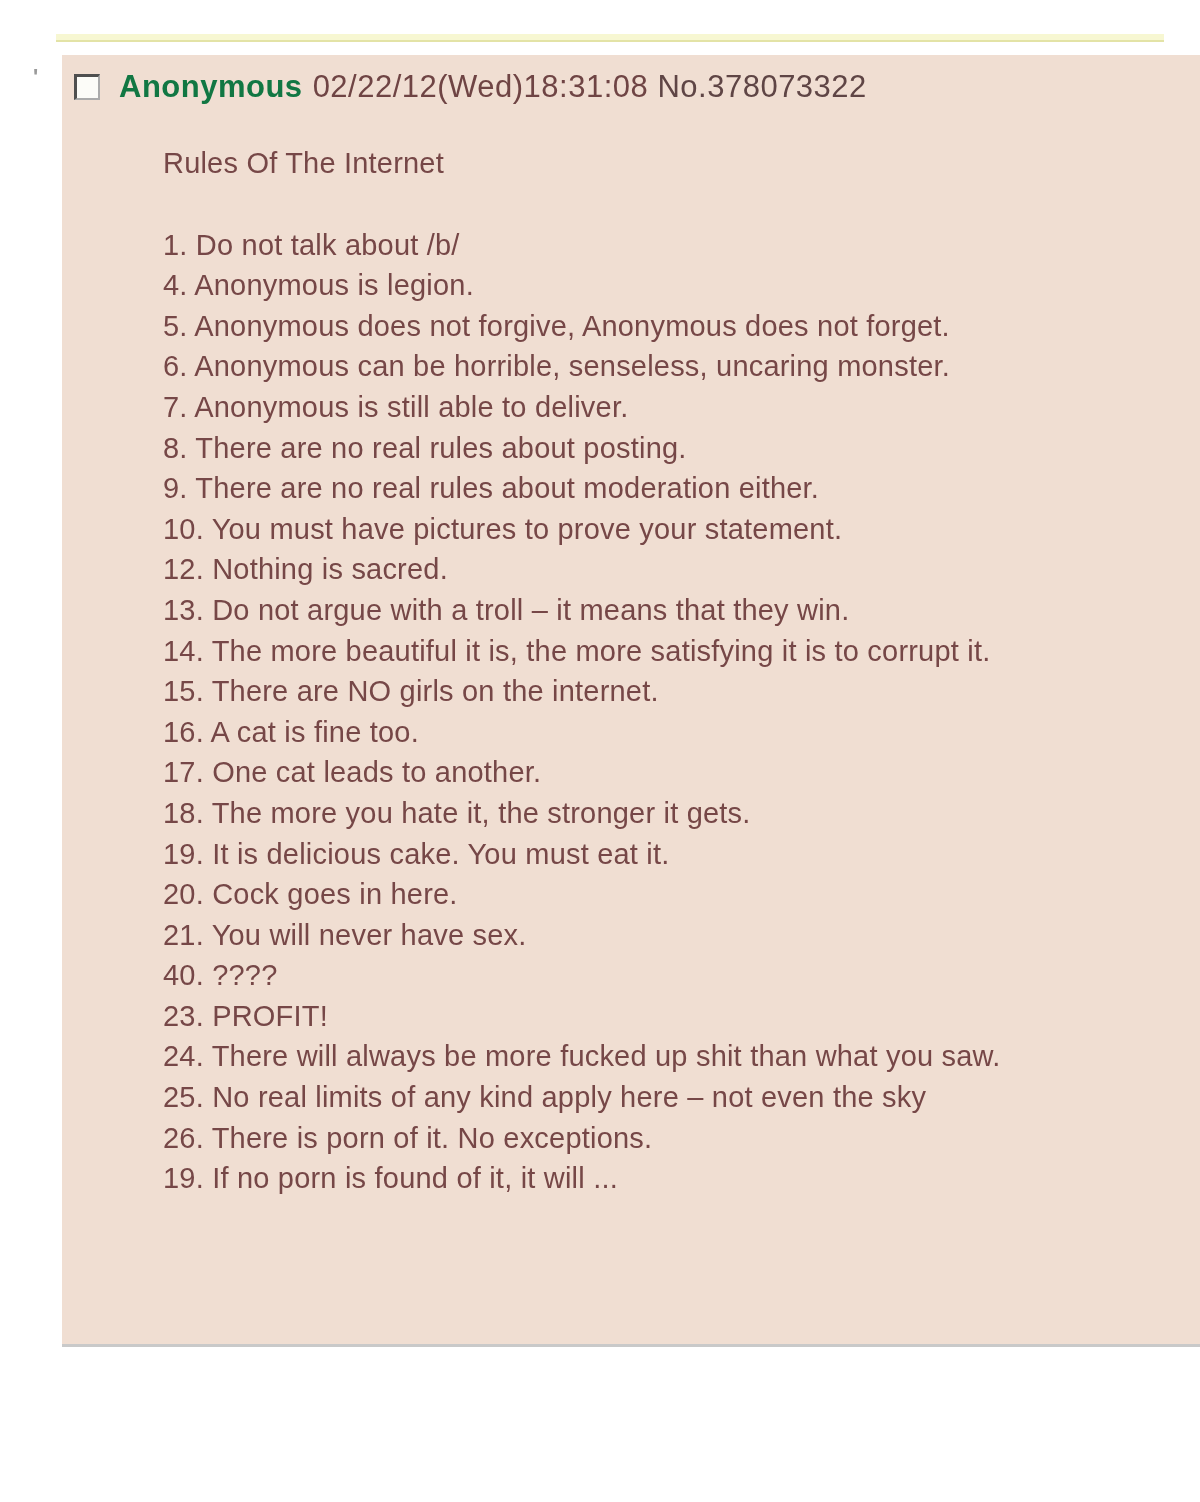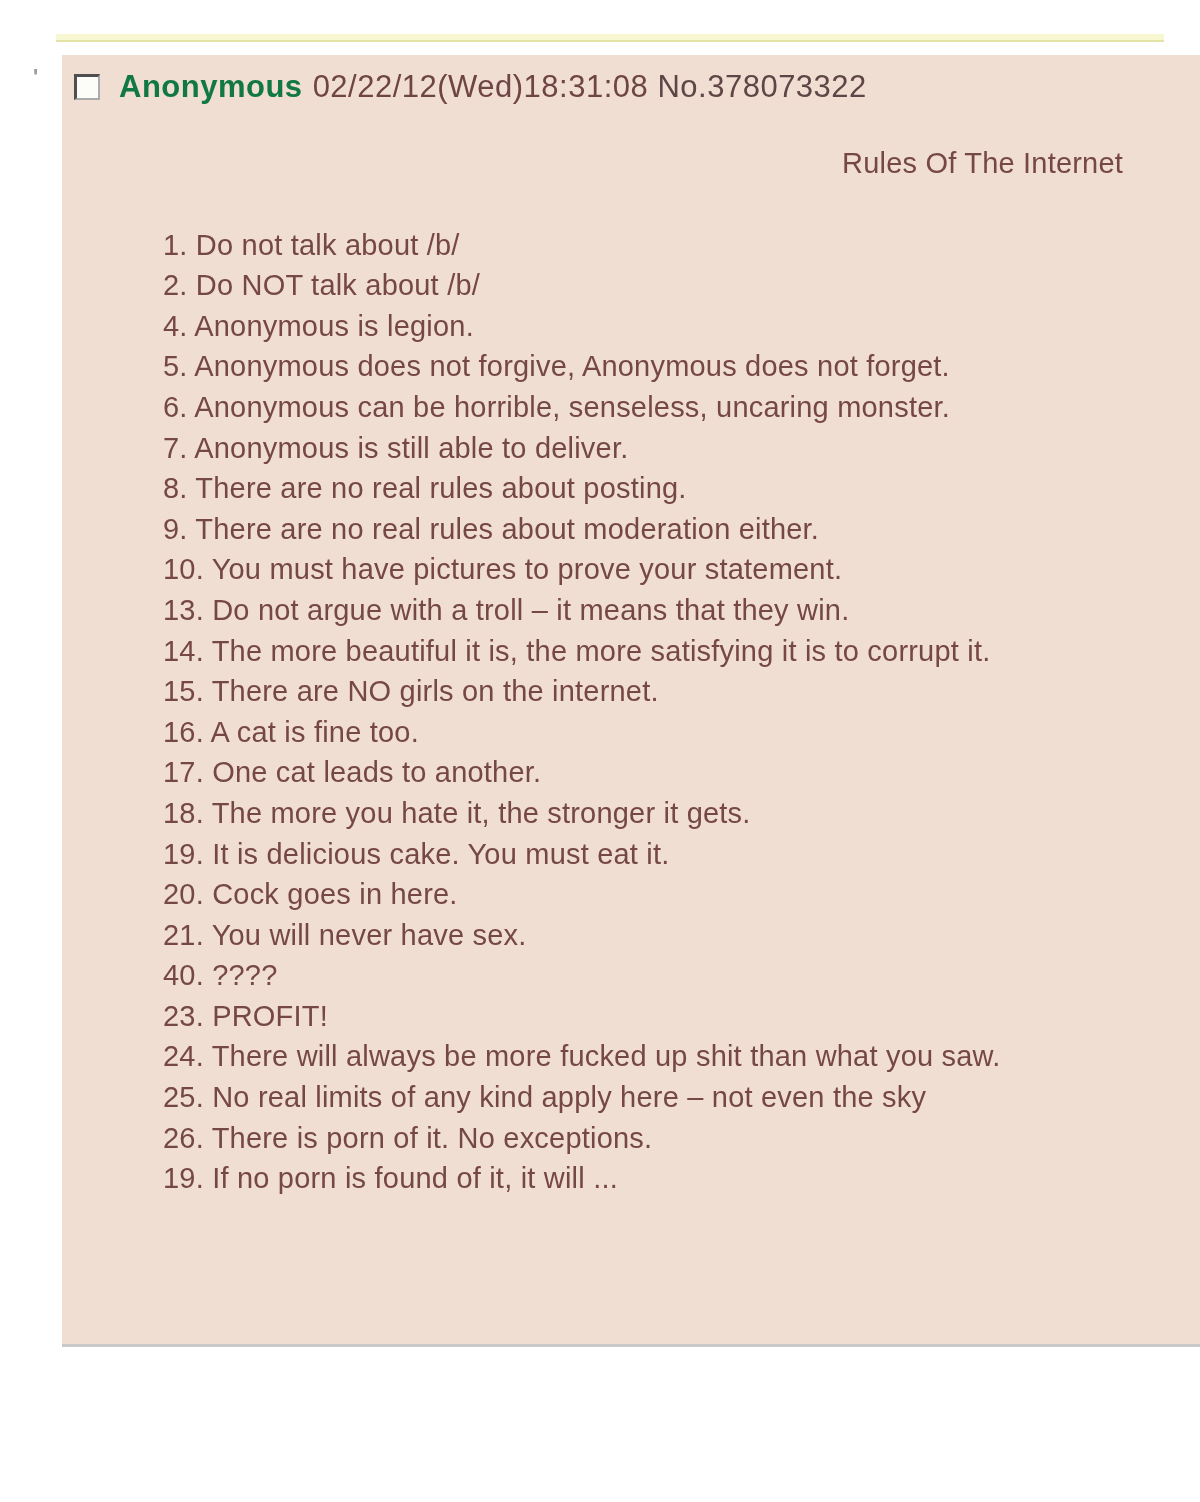--- a/index.html
+++ b/index.html
@@ -84,21 +84,21 @@
 
   .post-body {
     position: absolute;
     left: 101px; top: 88px;
     width: 960px;
     color: #764747;
     font-size: 29px;
     line-height: 40.6px;
     letter-spacing: 0.2px;
   }
-  .post-title { line-height: 40.6px; text-align: right; }
+  .post-title { line-height: 40.6px; }
   .blank-line { height: 41px; }
   .rule-line { line-height: 40.6px; white-space: nowrap; }
 </style>
 </head>
 <body>
 
 <div class="page">
 
   <div class="top-rule"></div>
 
@@ -116,28 +116,28 @@
         <span class="post-no">No.378073322</span>
       </span>
     </div>
 
     <div class="post-body">
       <div class="post-title">Rules Of The Internet</div>
       <div class="blank-line"></div>
       <div>
 
       <div class="rule-line">1. Do not talk about /b/</div>
-          <div class="rule-line">2. Do NOT talk about /b/</div>
           <div class="rule-line">4. Anonymous is legion.</div>
           <div class="rule-line">5. Anonymous does not forgive, Anonymous does not forget.</div>
           <div class="rule-line">6. Anonymous can be horrible, senseless, uncaring monster.</div>
           <div class="rule-line">7. Anonymous is still able to deliver.</div>
           <div class="rule-line">8. There are no real rules about posting.</div>
           <div class="rule-line">9. There are no real rules about moderation either.</div>
           <div class="rule-line">10. You must have pictures to prove your statement.</div>
+          <div class="rule-line">12. Nothing is sacred.</div>
           <div class="rule-line">13. Do not argue with a troll – it means that they win.</div>
           <div class="rule-line">14. The more beautiful it is, the more satisfying it is to corrupt it.</div>
           <div class="rule-line">15. There are NO girls on the internet.</div>
           <div class="rule-line">16. A cat is fine too.</div>
           <div class="rule-line">17. One cat leads to another.</div>
           <div class="rule-line">18. The more you hate it, the stronger it gets.</div>
           <div class="rule-line">19. It is delicious cake. You must eat it.</div>
           <div class="rule-line">20. Cock goes in here.</div>
           <div class="rule-line">21. You will never have sex.</div>
           <div class="rule-line">40. ????</div>

